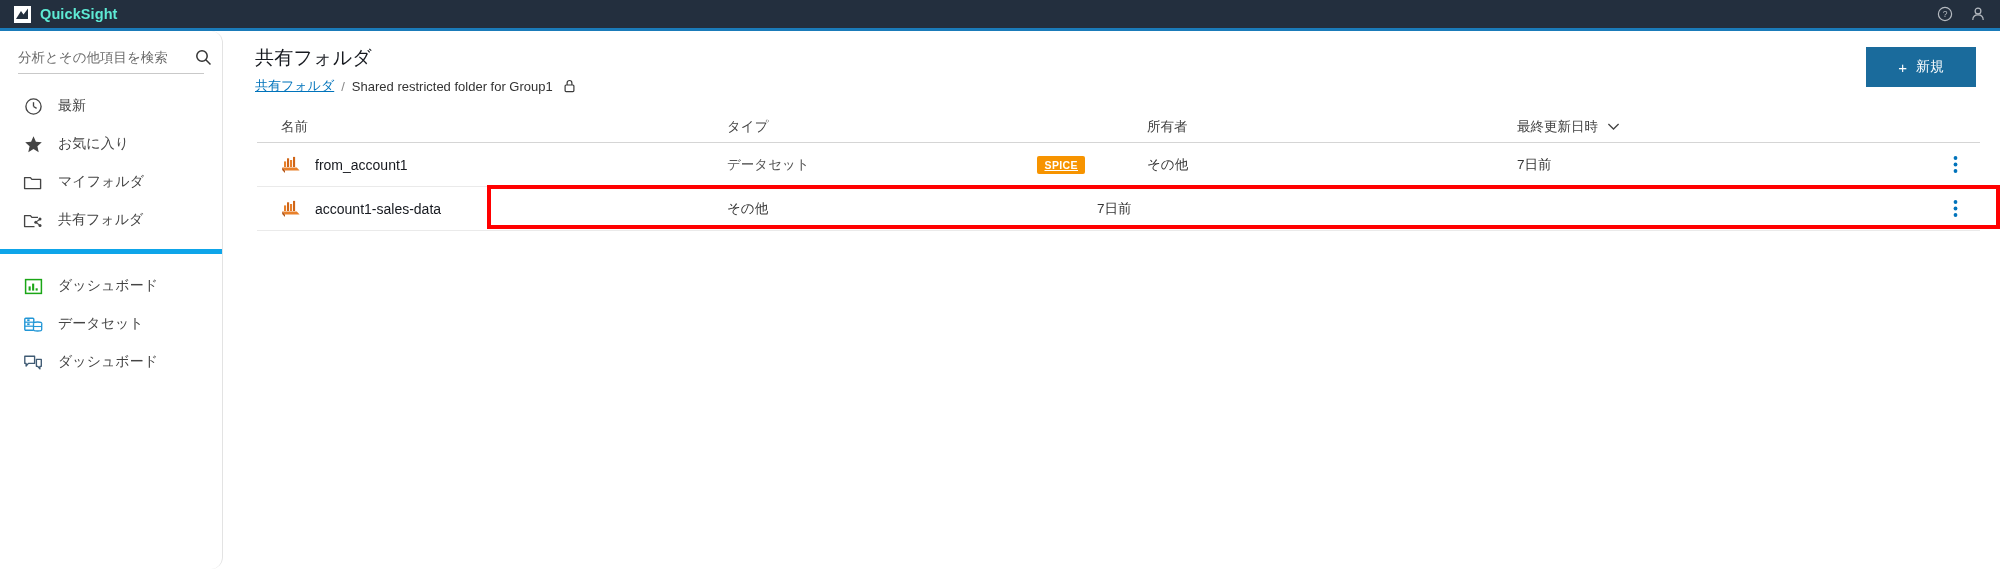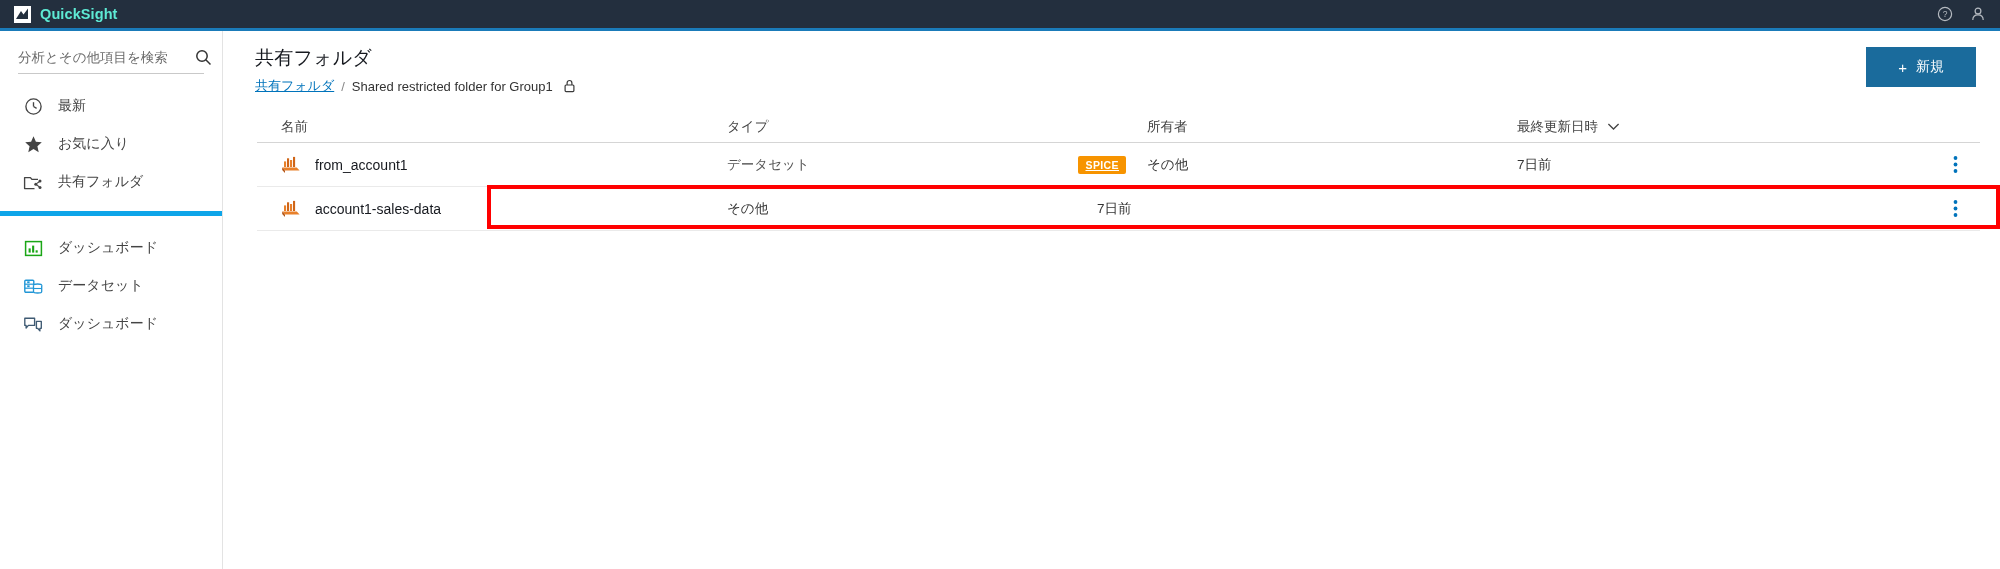--- a/index.html
+++ b/index.html
@@ -46,20 +46,21 @@
   
   .shell { display: flex; height: calc(569px - 31px); }
 
   
   .sidebar {
     width: 223px;
     min-width: 223px;
     border-right: 1px solid #e3e3e3;
     background: #ffffff;
     padding-top: 4px;
+    border-radius: 12px;
   }
   .search-wrap {
     margin: 14px 18px 0 18px;
     display: flex;
     align-items: center;
     border-bottom: 1px solid #c9c9c9;
     padding-bottom: 7px;
   }
   .search-input {
     border: none;
@@ -160,21 +161,21 @@
   .row-name { color: #16191f; cursor: pointer; font-size: 14px; }
   .spice-badge {
     background: #f79400;
     color: #ffffff;
     font-size: 10.5px;
     font-weight: bold;
     letter-spacing: .4px;
     padding: 3px 7px 3px 7px;
     border-radius: 2px;
     margin-left: auto;
-    margin-right: 21px;
+    margin-right: 62px;
     text-decoration: underline;
   }
   .kebab { cursor: pointer; line-height: 0; padding: 4px; }
 
   
   .hl-row { position: relative; }
   .hl-outer {
     position: absolute;
     left: 264px;
     right: 0px;
@@ -244,20 +245,28 @@
 
       <div class="nav-item">
         <span class="nav-icon">
           <svg width="19" height="19" viewBox="0 0 19 19">
             <polygon points="9.5,1.2 11.9,6.7 17.8,7.3 13.4,11.3 14.7,17.2 9.5,14.1 4.3,17.2 5.6,11.3 1.2,7.3 7.1,6.7" fill="#444"></polygon>
           </svg>
         </span>
         <span class="nav-label">お気に入り</span>
       </div>
 
+      <div class="nav-item">
+        <span class="nav-icon">
+          <svg width="20" height="19" viewBox="0 0 20 19">
+            <path d="M1.6 15.6 L1.6 4.6 L7.4 4.6 L8.9 6.4 L17.6 6.4 L17.6 15.6 Z" fill="none" stroke="#444" stroke-width="1.35" stroke-linejoin="round"></path>
+          </svg>
+        </span>
+        <span class="nav-label">マイフォルダ</span>
+      </div>
 
       <div class="nav-item">
         <span class="nav-icon">
           <svg width="20" height="19" viewBox="0 0 20 19">
             <path d="M11.5 15.6 L1.6 15.6 L1.6 4.6 L7.4 4.6 L8.9 6.4 L15 6.4" fill="none" stroke="#444" stroke-width="1.35" stroke-linejoin="round"></path>
             <circle cx="17" cy="8.1" r="1.5" fill="#444"></circle>
             <circle cx="12.8" cy="11.2" r="1.5" fill="#444"></circle>
             <circle cx="17" cy="14.4" r="1.5" fill="#444"></circle>
             <line x1="13.6" y1="10.6" x2="16.2" y2="8.8" stroke="#444" stroke-width="1.1"></line>
             <line x1="13.6" y1="11.9" x2="16.2" y2="13.7" stroke="#444" stroke-width="1.1"></line>

